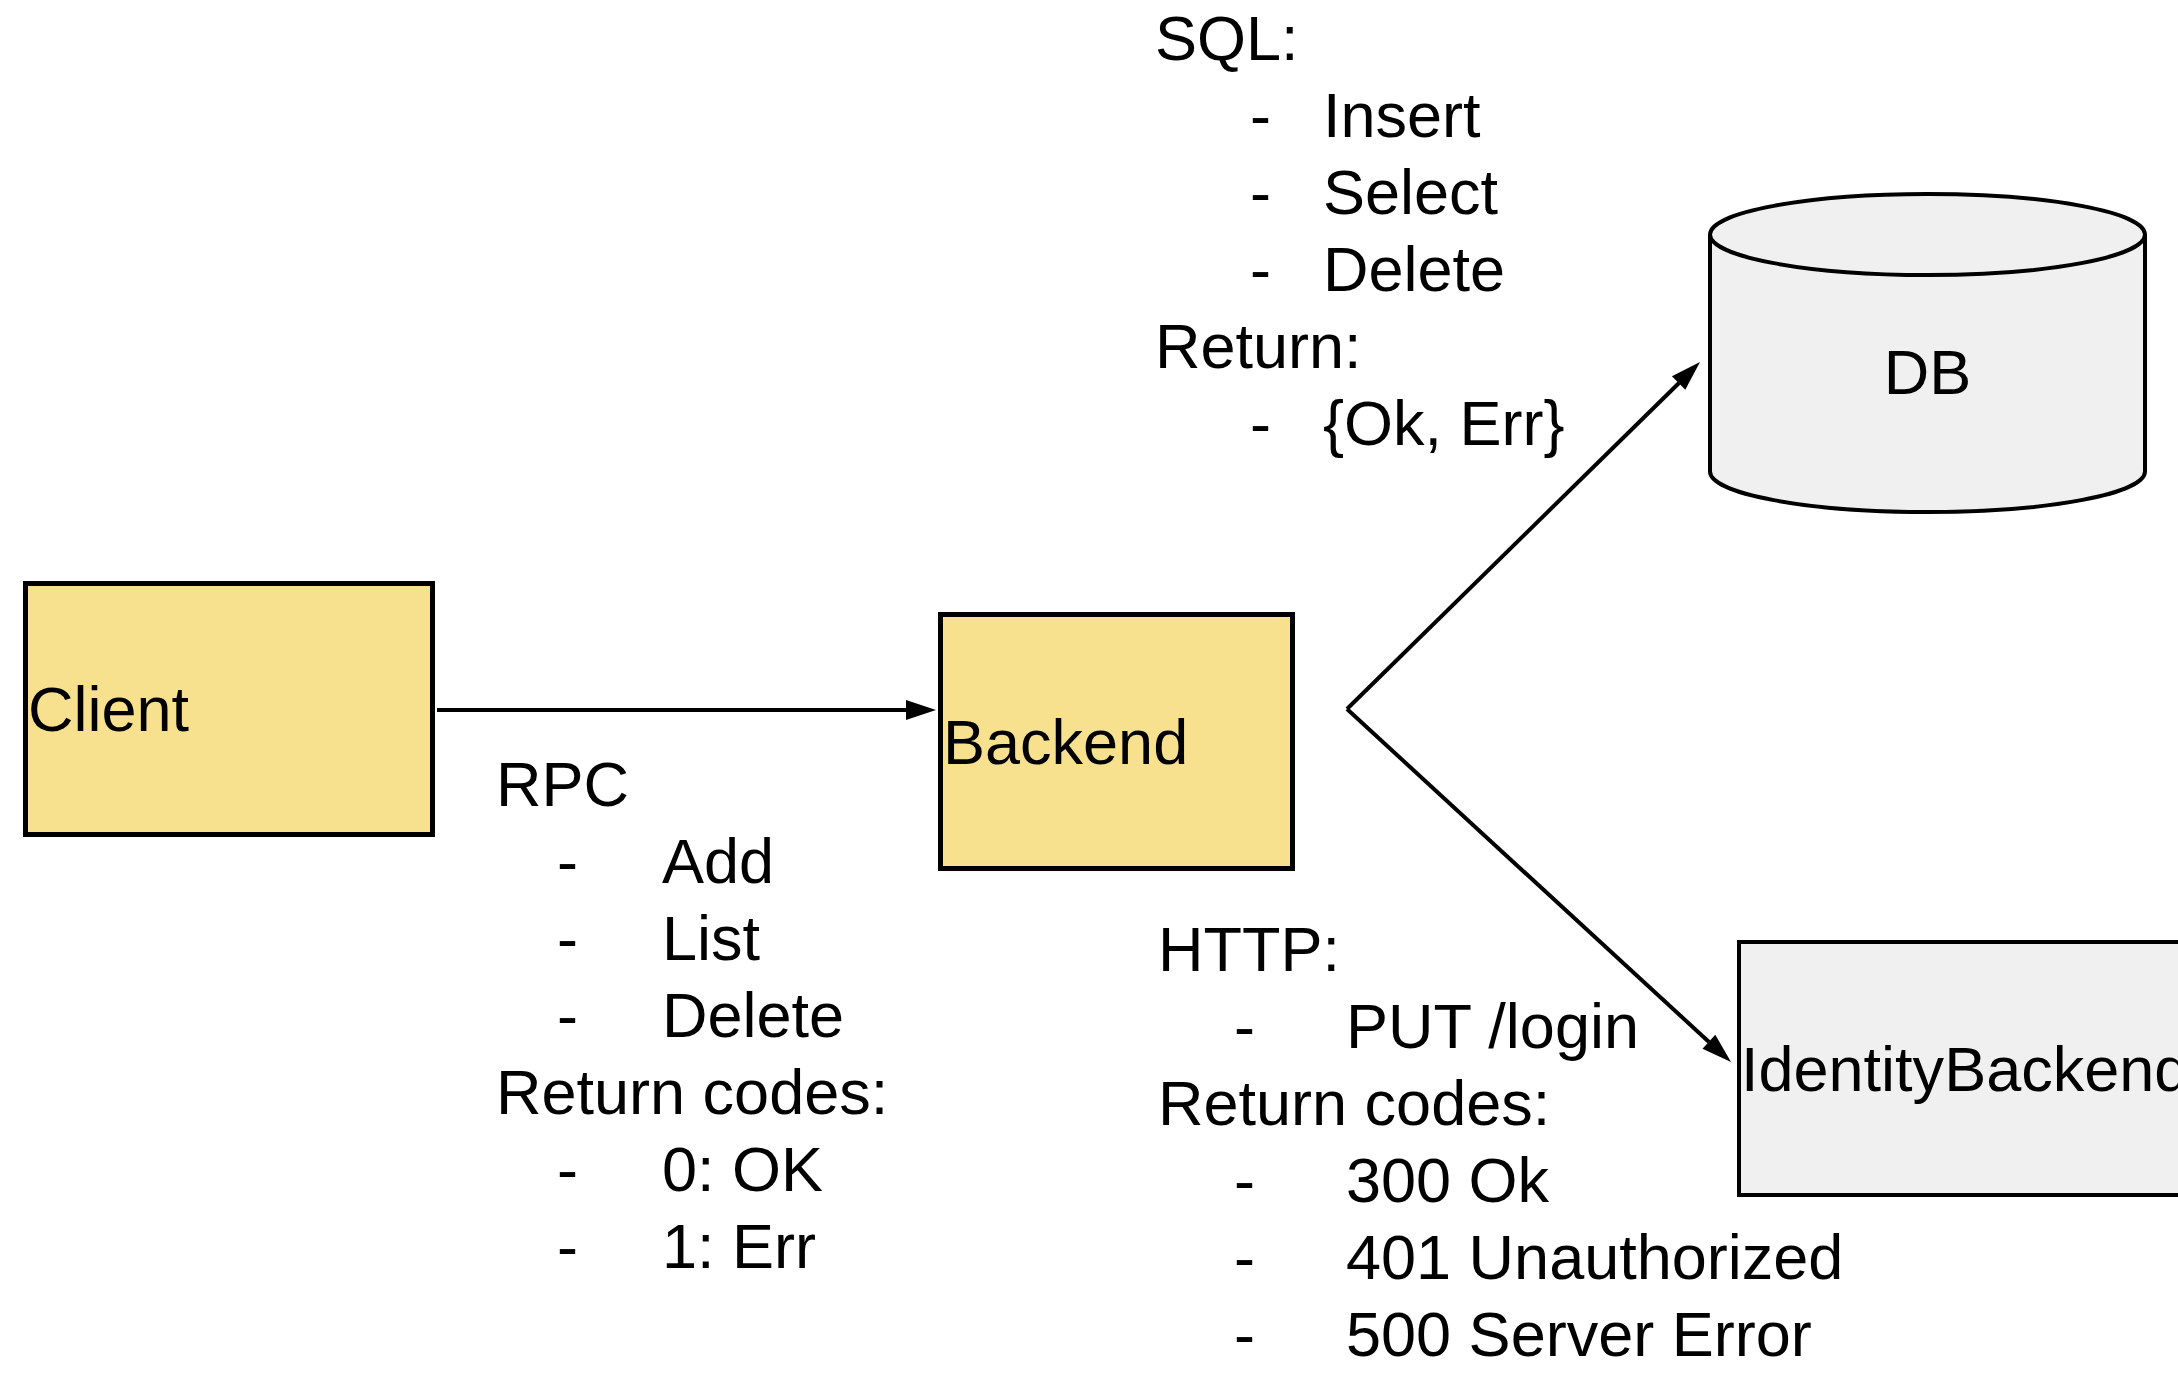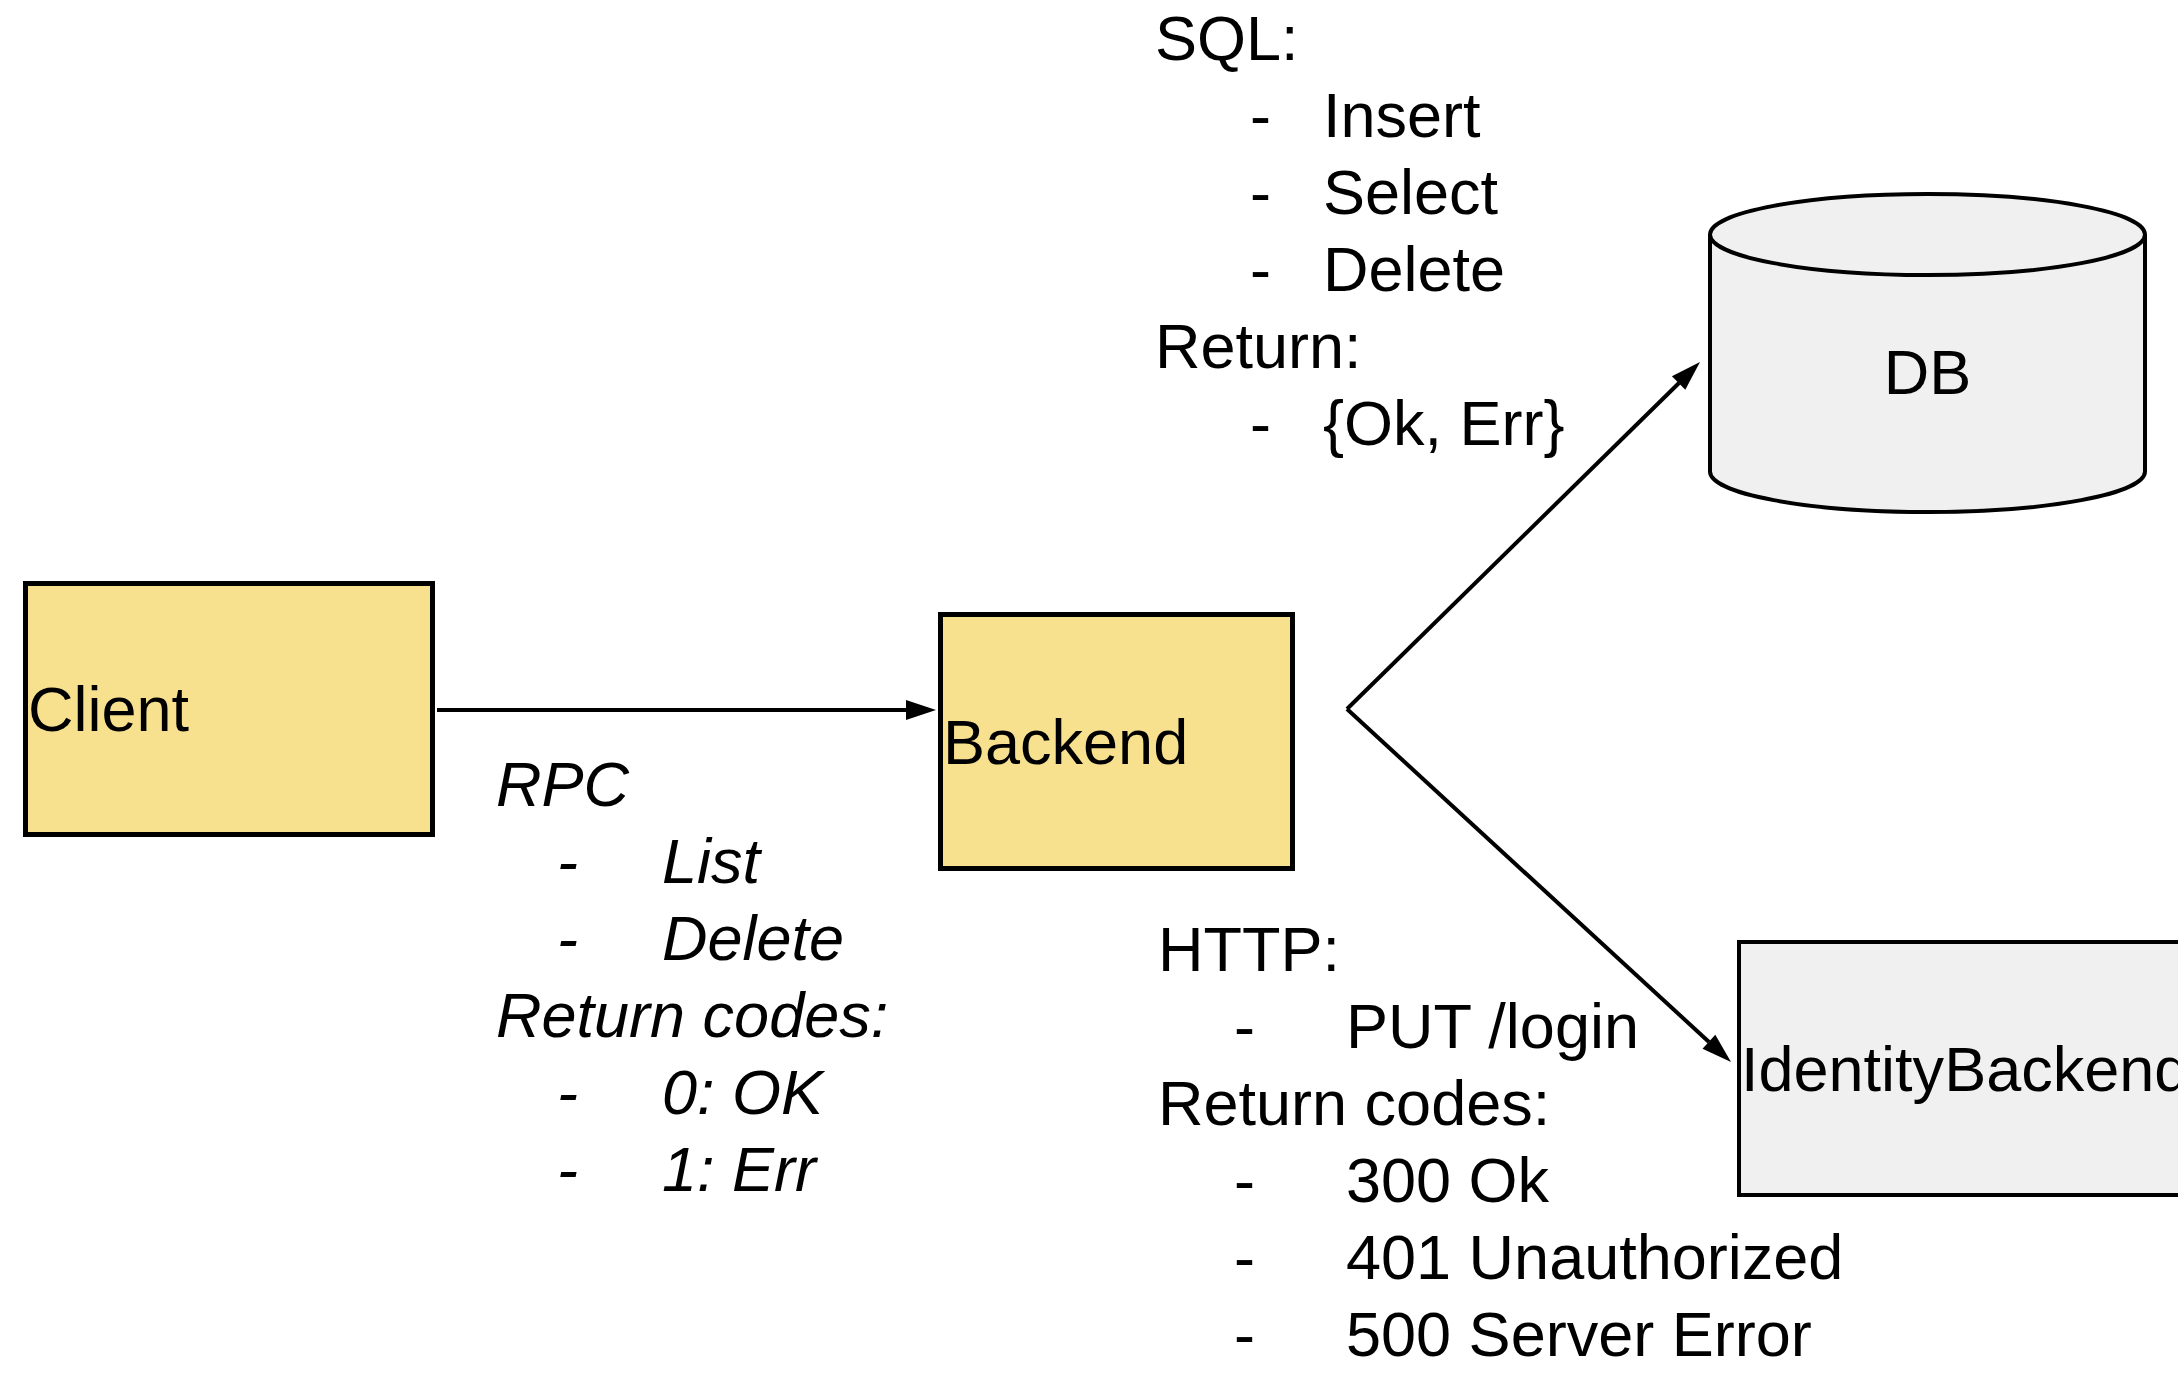--- a/index.html
+++ b/index.html
@@ -51,21 +51,21 @@
     font-size: 63px;
     line-height: 77px;
   }
 
   .annotation {
     position: absolute;
     font-size: 63px;
     line-height: 77px;
     white-space: nowrap;
   }
-  #ann-rpc  { left: 496px;  top: 746px; font-style: italic; }
+  #ann-rpc  { left: 496px;  top: 746px; }
   #ann-sql  { left: 1155px; top: 0px;   }
   #ann-http { left: 1158px; top: 911px; }
   .dash { display: inline-block; }
   #ann-sql  .bullet { padding-left: 95px; }  #ann-sql  .dash { width: 73px;  }
   #ann-rpc  .bullet { padding-left: 61px; }  #ann-rpc  .dash { width: 105px; }
   #ann-http .bullet { padding-left: 76px; }  #ann-http .dash { width: 112px; }
 </style>
 </head>
 <body>
 
@@ -96,20 +96,21 @@
 
   <div id="db-label">DB</div>
 
   <div class="node" id="node-idp">
     <div>Identity</div>
     <div>Backend</div>
   </div>
 
   <div class="annotation" id="ann-rpc">
     <div class="line">RPC</div>
+    <div class="line bullet"><span class="dash">-</span><span>Add</span></div>
     <div class="line bullet"><span class="dash">-</span><span>List</span></div>
     <div class="line bullet"><span class="dash">-</span><span>Delete</span></div>
     <div class="line">Return codes:</div>
     <div class="line bullet"><span class="dash">-</span><span>0: OK</span></div>
     <div class="line bullet"><span class="dash">-</span><span>1: Err</span></div>
   </div>
 
   <div class="annotation" id="ann-sql">
     <div class="line">SQL:</div>
     <div class="line bullet"><span class="dash">-</span><span>Insert</span></div>

